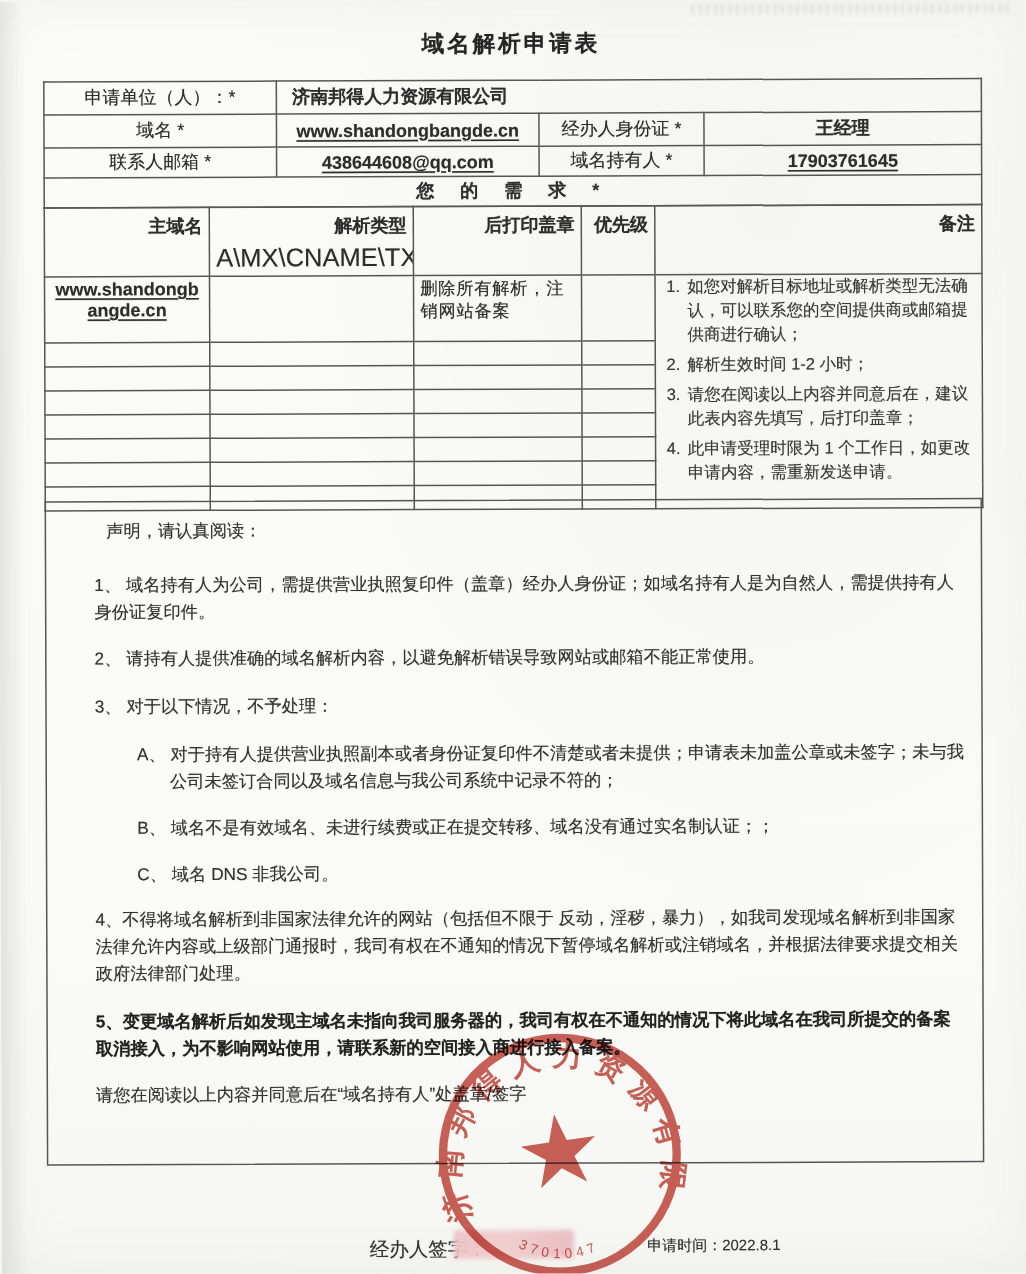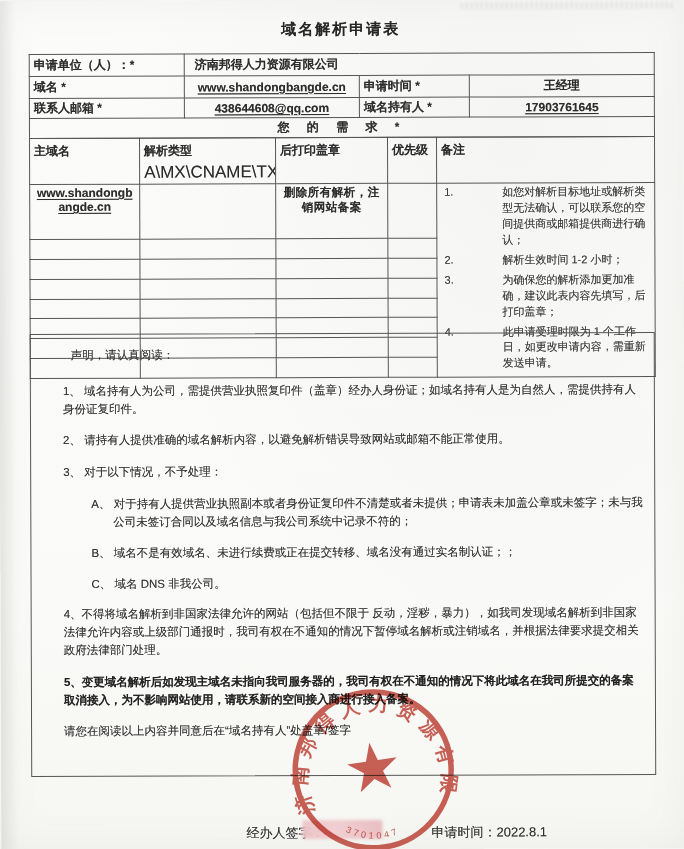--- a/index.html
+++ b/index.html
@@ -36,55 +36,55 @@
 
   table.tbl {
     position:absolute; left:30px; width:625px;
     border-collapse:collapse; table-layout:fixed;
     font-size:12px; color:#2d2d2d;
   }
   table.tbl td { border:1px solid #565656; padding:1px 4px; overflow:hidden; }
   table.top-tbl { top:53px; }
   table.needs-tbl { top:137px; }
   .r22 { height:22px; } .r20 { height:20px; }
-  td.lbl { text-align:left; font-weight:bold; background:transparent; }
+  td.lbl { text-align:center; font-weight:normal; background:transparent; }
   td.val { text-align:center; font-weight:bold; }
   td.val.left { text-align:left; padding-left:10px; }
   .u { text-decoration:underline; text-underline-offset:2px; }
   td.section { text-align:center; font-weight:bold; letter-spacing:7px; height:20px; color:#303030; }
 
   tr.hdr { height:36px; }
-  tr.hdr td { text-align:left; font-weight:bold; vertical-align:top; padding-top:4px; }
+  tr.hdr td { text-align:right; font-weight:bold; vertical-align:top; padding-top:4px; }
   .hdr-sub { font-weight:normal; font-size:17px; margin-top:3px; letter-spacing:0; }
   tr.datarow { height:44px; }
   td.domain-cell {
     text-align:center; font-weight:bold; word-break:break-all;
     text-decoration:underline; text-underline-offset:2px; vertical-align:top; padding-top:6px;
   }
-  td.addr-cell { text-align:center; font-weight:bold; font-size:11.5px; padding:4px 1px; vertical-align:top; letter-spacing:0.5px; }
+  td.addr-cell { font-weight:normal; font-size:11.5px; padding:4px 1px; vertical-align:top; letter-spacing:0.5px; }
   tr.empty { height:16px; }
   td.remarks-cell { vertical-align:top; padding:6px 6px 4px 4px; }
   .remark { display:flex; font-size:11px; line-height:1.45; color:#3a3a3a; margin-bottom:4px; }
   .remark .n { flex:0 0 17px; text-align:left; padding-left:3px; }
-  .remark .t { flex:1;margin-left:44px; }
+  .remark .t { flex:1; }
 
   .decl {
     position:absolute; left:30px; top:333px; width:625px; height:443px;
     border:1.5px solid #565656;
     padding:12px 10px 0 32px;
     font-size:11.5px; line-height:1.55; color:#333;
   }
   .decl p { margin-bottom:14px; }
   .decl .heading { padding-left:8px; margin-bottom:18px; }
   .decl .subitem { margin-left:28px; padding-left:22px; text-indent:-22px; margin-bottom:13px; }
   .decl .bold { font-weight:bold; color:#222; }
 
   .sig-holder { position:absolute; left:245px; top:787px; font-size:13px; color:#333; }
   .sig-operator { position:absolute; left:245px; top:824px; font-size:13px; color:#333; }
-  .sig-date { position:absolute; left:430px; top:824px; font-size:13px; color:#333; }
+  .sig-date { position:absolute; left:430px; top:824px; font-size:10px; color:#333; }
   .redaction {
     position:absolute; left:301px; top:820px; width:80px; height:19px;
     background:linear-gradient(90deg,#ecc3c6,#f0cdd0 40%,#e9bcc0);
     filter:blur(1.5px); opacity:0.95; border-radius:2px;
   }
 
   .stamp {
     position:absolute; left:286px; top:684px; width:172px; height:172px;
     opacity:0.8; mix-blend-mode:multiply; transform:rotate(-8deg);
   }
@@ -110,21 +110,21 @@
         <col style="width:185px">
       </colgroup>
     <tbody>
         <tr class="r22">
       <td class="lbl">申请单位（人）：*</td>
       <td class="val left" colspan="3">济南邦得人力资源有限公司</td>
     </tr>
     <tr class="r22">
       <td class="lbl">域名 *</td>
       <td class="val u">www.shandongbangde.cn</td>
-      <td class="lbl">申请时间 *</td>
+      <td class="lbl">经办人身份证 *</td>
       <td class="val">王经理</td>
     </tr>
     <tr class="r20">
       <td class="lbl">联系人邮箱 *</td>
       <td class="val u">438644608@qq.com</td>
       <td class="lbl">域名持有人 *</td>
       <td class="val u">17903761645</td>
     </tr>
     <tr>
       <td class="section" colspan="4">您 的 需 求 *</td>
@@ -160,21 +160,21 @@
         <div class="remark">
           <span class="n">1.</span>
           <span class="t">如您对解析目标地址或解析类型无法确认，可以联系您的空间提供商或邮箱提供商进行确认；</span>
         </div>
         <div class="remark">
           <span class="n">2.</span>
           <span class="t">解析生效时间 1-2 小时；</span>
         </div>
         <div class="remark">
           <span class="n">3.</span>
-          <span class="t">为确保您的解析添加更加准确，建议此表内容先填写，后打印盖章；</span>
+          <span class="t">请您在阅读以上内容并同意后在，建议此表内容先填写，后打印盖章；</span>
         </div>
         <div class="remark">
           <span class="n">4.</span>
           <span class="t">此申请受理时限为 1 个工作日，如更改申请内容，需重新发送申请。</span>
         </div>
       </td>
     </tr>
     <tr class="empty">
           <td></td>
           <td></td>

